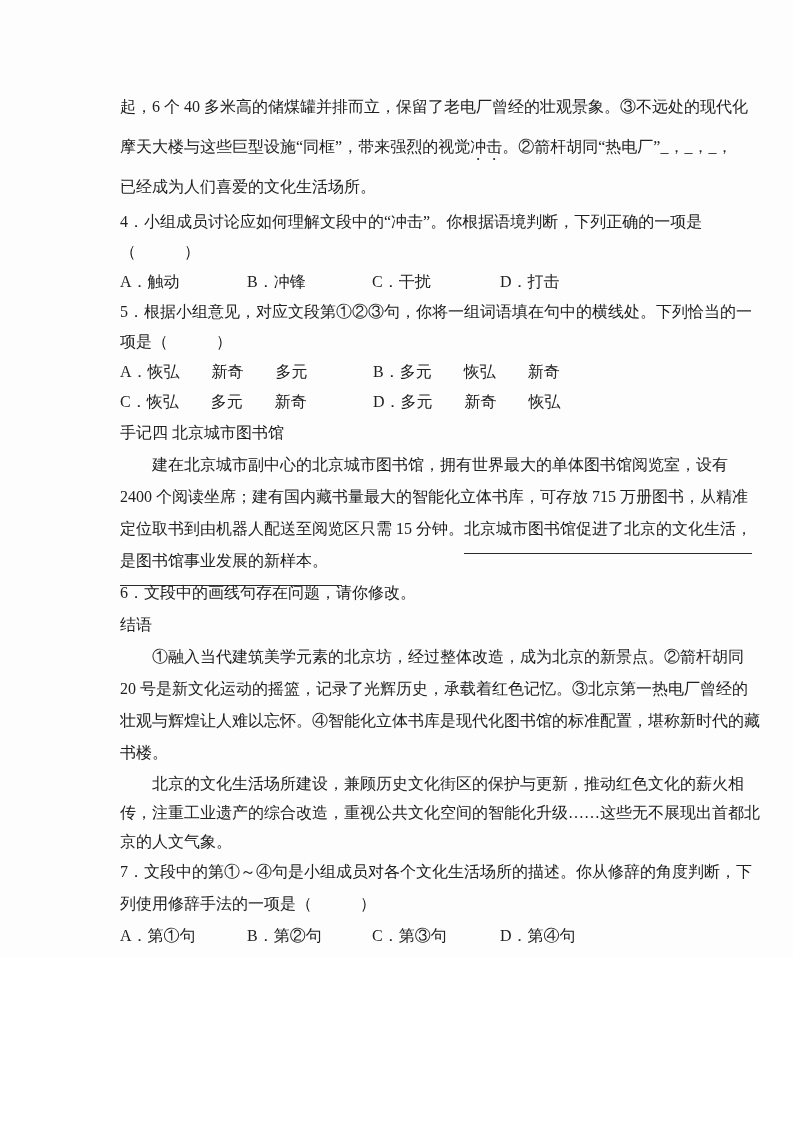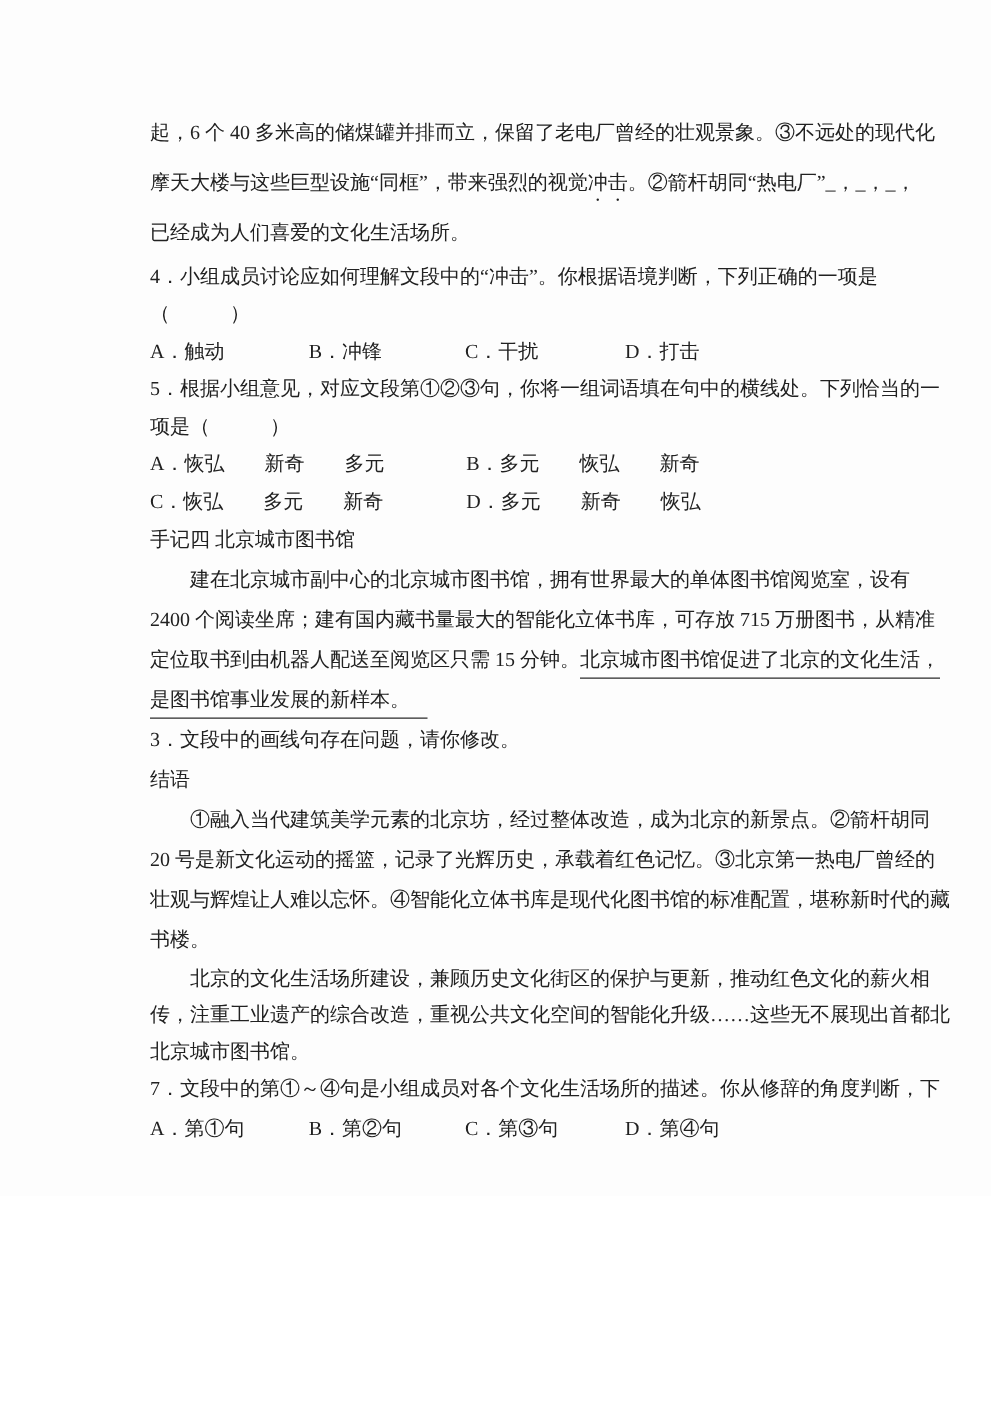--- a/index.html
+++ b/index.html
@@ -22,21 +22,21 @@
   .line { height:32px; line-height:32px; white-space:nowrap; }
   .h40 { height:40px; line-height:40px; }
   .h30 { height:30px; line-height:30px; }
   .h29 { height:29px; line-height:29px; }
   .h33 { height:33px; line-height:33px; }
   .center { white-space:normal; }
   .indent { text-indent:2em; }
   .bold { font-weight:bold; }
   .gap33 { margin-top:33px; }
 
-  .u { border-bottom:1.5px solid #2a2a2a; padding-bottom:5px;margin-top:24px; }
+  .u { border-bottom:1.5px solid #2a2a2a; padding-bottom:16px;margin-top:24px; }
   .u-tail { padding-right:14px; }
 
   .emph {
     -webkit-text-emphasis: filled dot;
     text-emphasis: filled dot;
     -webkit-text-emphasis-position: under;
     text-emphasis-position: under right;
   }
 
   .opts4 span { display:inline-block; }
@@ -90,32 +90,33 @@
     <div class="line h30 opts2">
       <span class="o1">C．恢弘　　多元　　新奇</span><span>D．多元　　新奇　　恢弘</span>
     </div>
 
     <div class="line center">手记四 北京城市图书馆</div>
     <div class="line indent">建在北京城市副中心的北京城市图书馆，拥有世界最大的单体图书馆阅览室，设有</div>
     <div class="line">2400 个阅读坐席；建有国内藏书量最大的智能化立体书库，可存放 715 万册图书，从精准</div>
     <div class="line"><span>定位取书到由机器人配送至阅览区只需 15 分钟。</span><span class="u">北京城市图书馆促进了北京的文化生活，</span></div>
     <div class="line"><span class="u u-tail">是图书馆事业发展的新样本。</span></div>
 
-    <div class="line">3．文段中的画线句存在问题，请你修改。</div>
+    <div class="line">6．文段中的画线句存在问题，请你修改。</div>
 
     <div class="line center">结语</div>
     <div class="line indent">①融入当代建筑美学元素的北京坊，经过整体改造，成为北京的新景点。②箭杆胡同</div>
     <div class="line">20 号是新文化运动的摇篮，记录了光辉历史，承载着红色记忆。③北京第一热电厂曾经的</div>
     <div class="line">壮观与辉煌让人难以忘怀。④智能化立体书库是现代化图书馆的标准配置，堪称新时代的藏</div>
     <div class="line">书楼。</div>
     <div class="line h29 indent">北京的文化生活场所建设，兼顾历史文化街区的保护与更新，推动红色文化的薪火相</div>
     <div class="line h29">传，注重工业遗产的综合改造，重视公共文化空间的智能化升级……这些无不展现出首都北</div>
-    <div class="line h29">北京城市图书馆。</div>
+    <div class="line h29">京的人文气象。</div>
 
     <div class="line">7．文段中的第①～④句是小组成员对各个文化生活场所的描述。你从修辞的角度判断，下</div>
+    <div class="line">列使用修辞手法的一项是（　　　）</div>
     <div class="line opts4">
       <span class="o1">A．第①句</span><span class="o2">B．第②句</span><span class="o3">C．第③句</span><span>D．第④句</span>
     </div>
 
     <div class="line h33 bold gap33">二、古诗文阅读（共 17 分）</div>
     <div class="line h33">（一）（共 4 分）</div>
 
   </div>
 
   <div class="watermark"></div>

